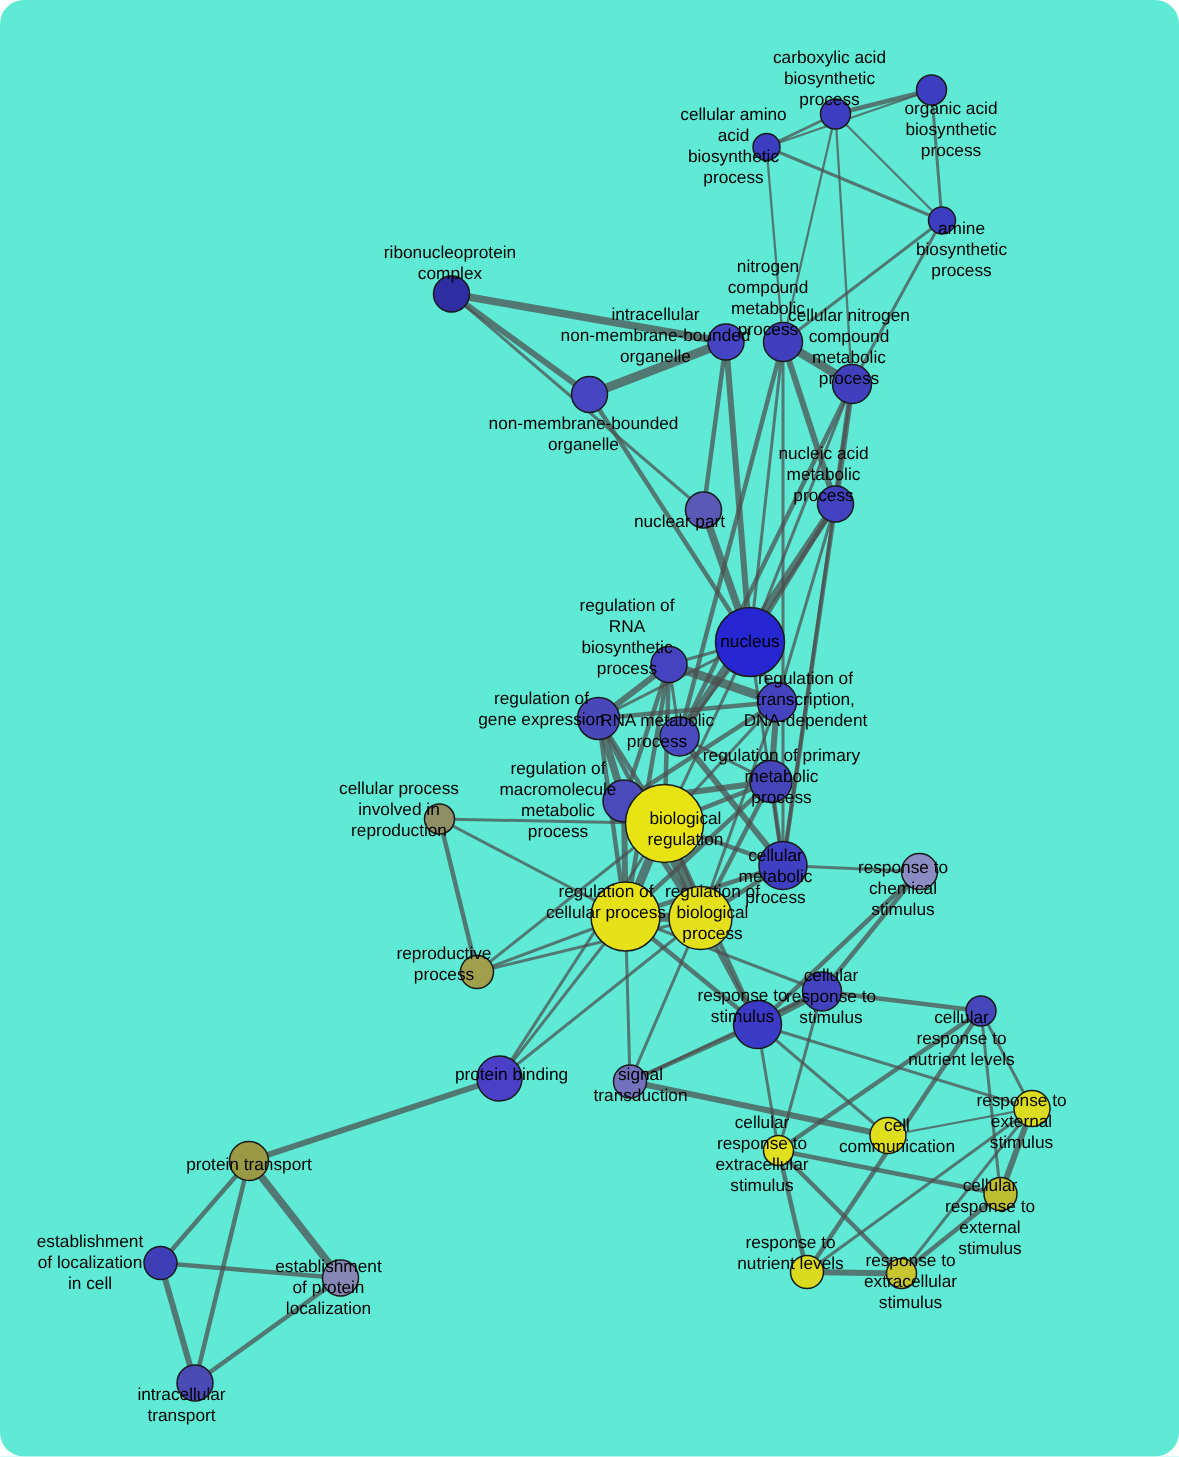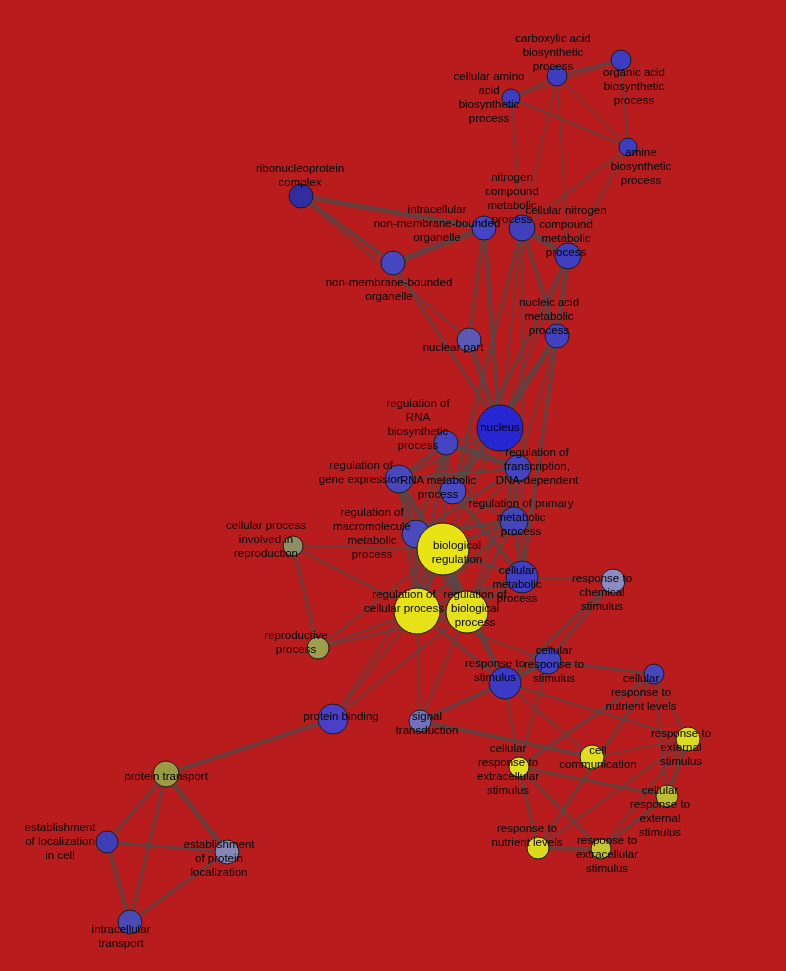--- a/index.html
+++ b/index.html
@@ -4,22 +4,23 @@
 <style>
   html, body {
     margin: 0;
     padding: 0;
     background: #ffffff;
   }
   .canvas-wrap {
     position: relative;
     width: 786px;
     height: 971px;
-    background: #b91c1c;
+    background: #5eead4;
     overflow: hidden;
+    border-radius: 16px;
   }
   svg.network {
     display: block;
     width: 786px;
     height: 971px;
   }
   svg.network text {
     font-family: "Liberation Sans", "DejaVu Sans", sans-serif;
     font-size: 11.5px;
     fill: #000000;

